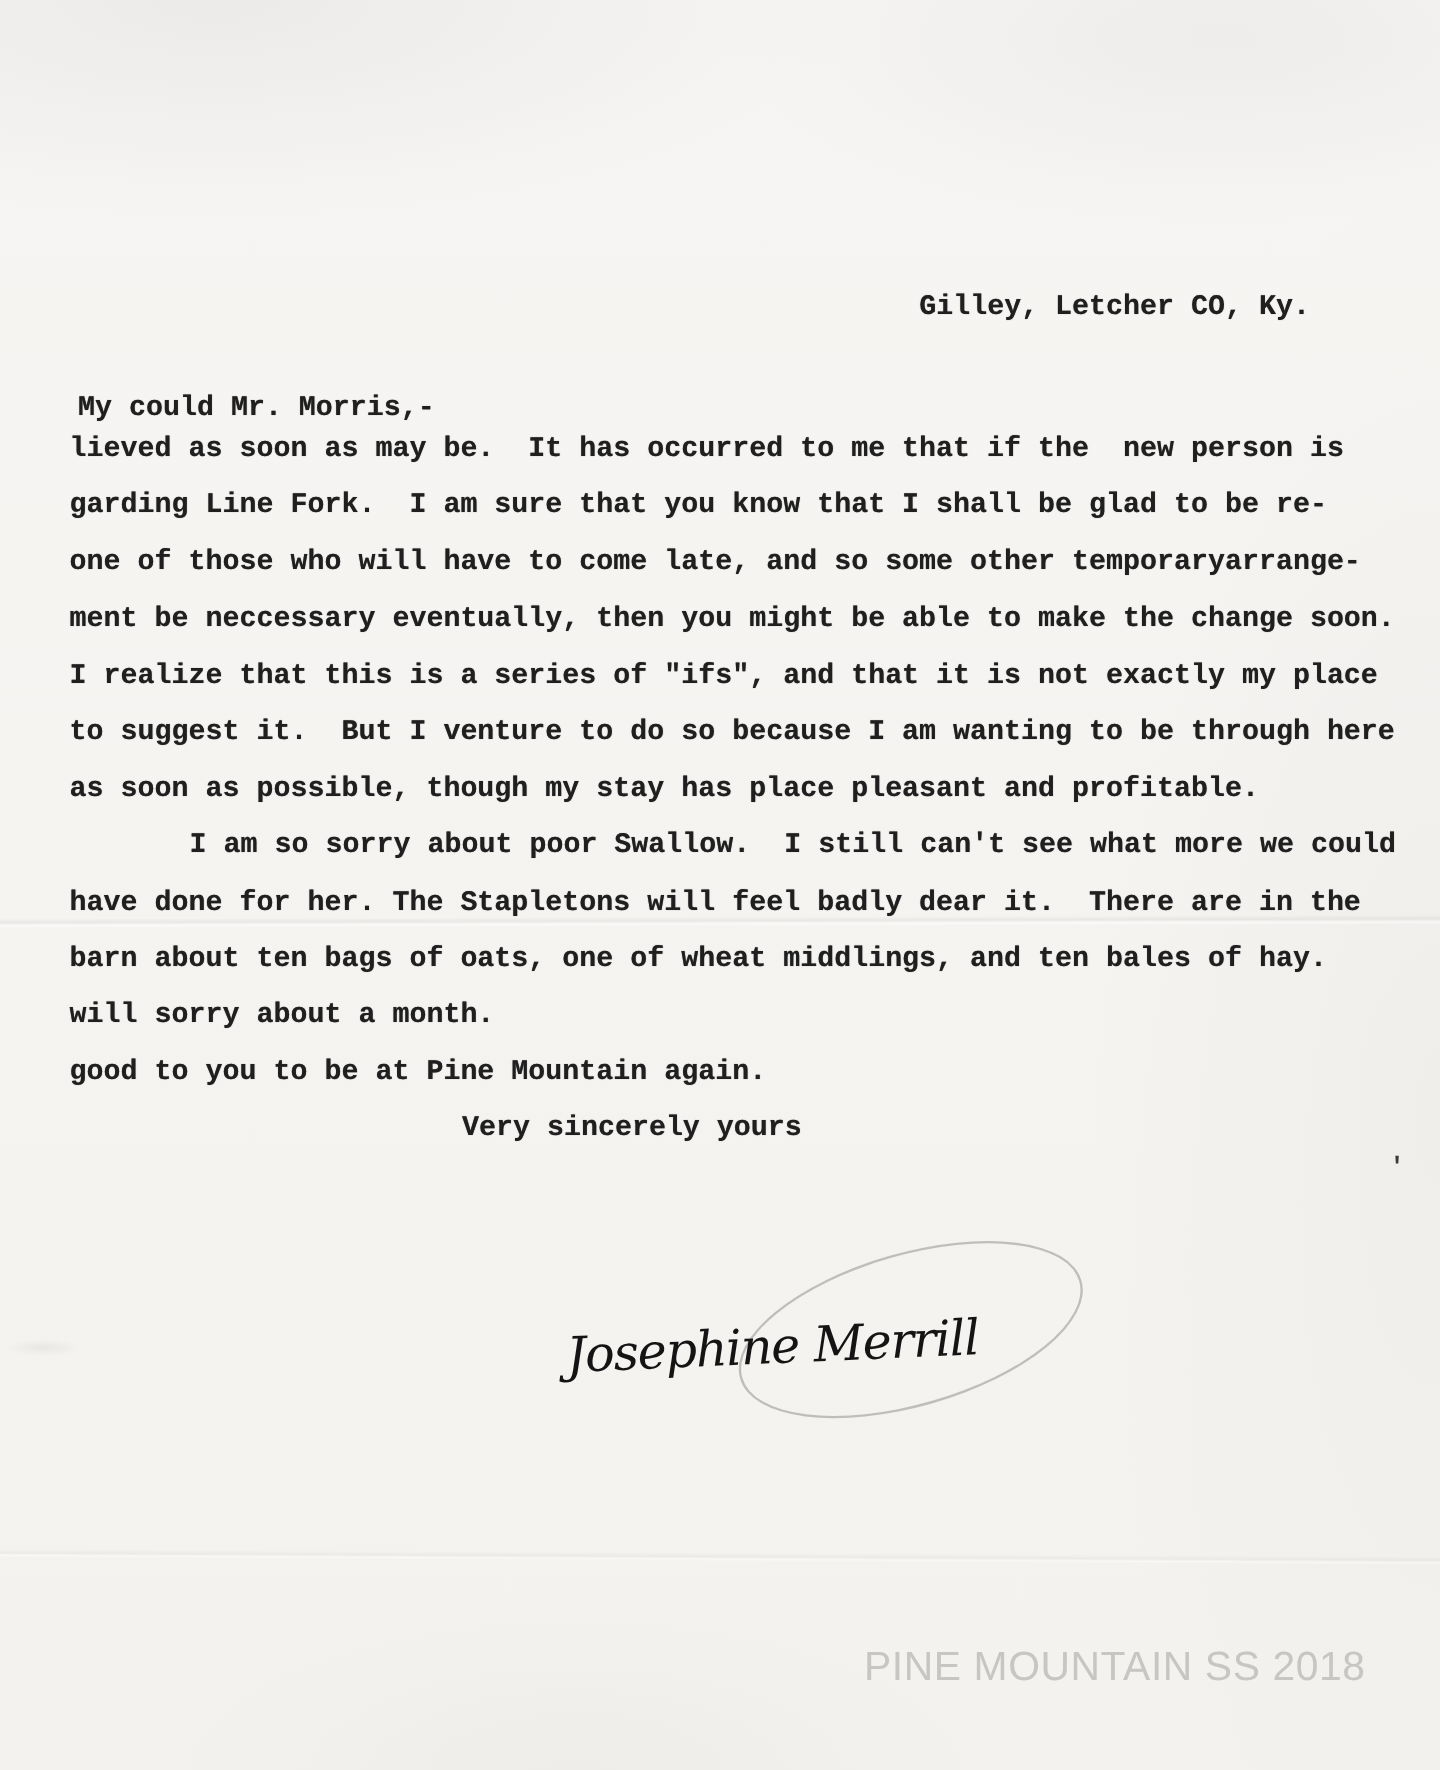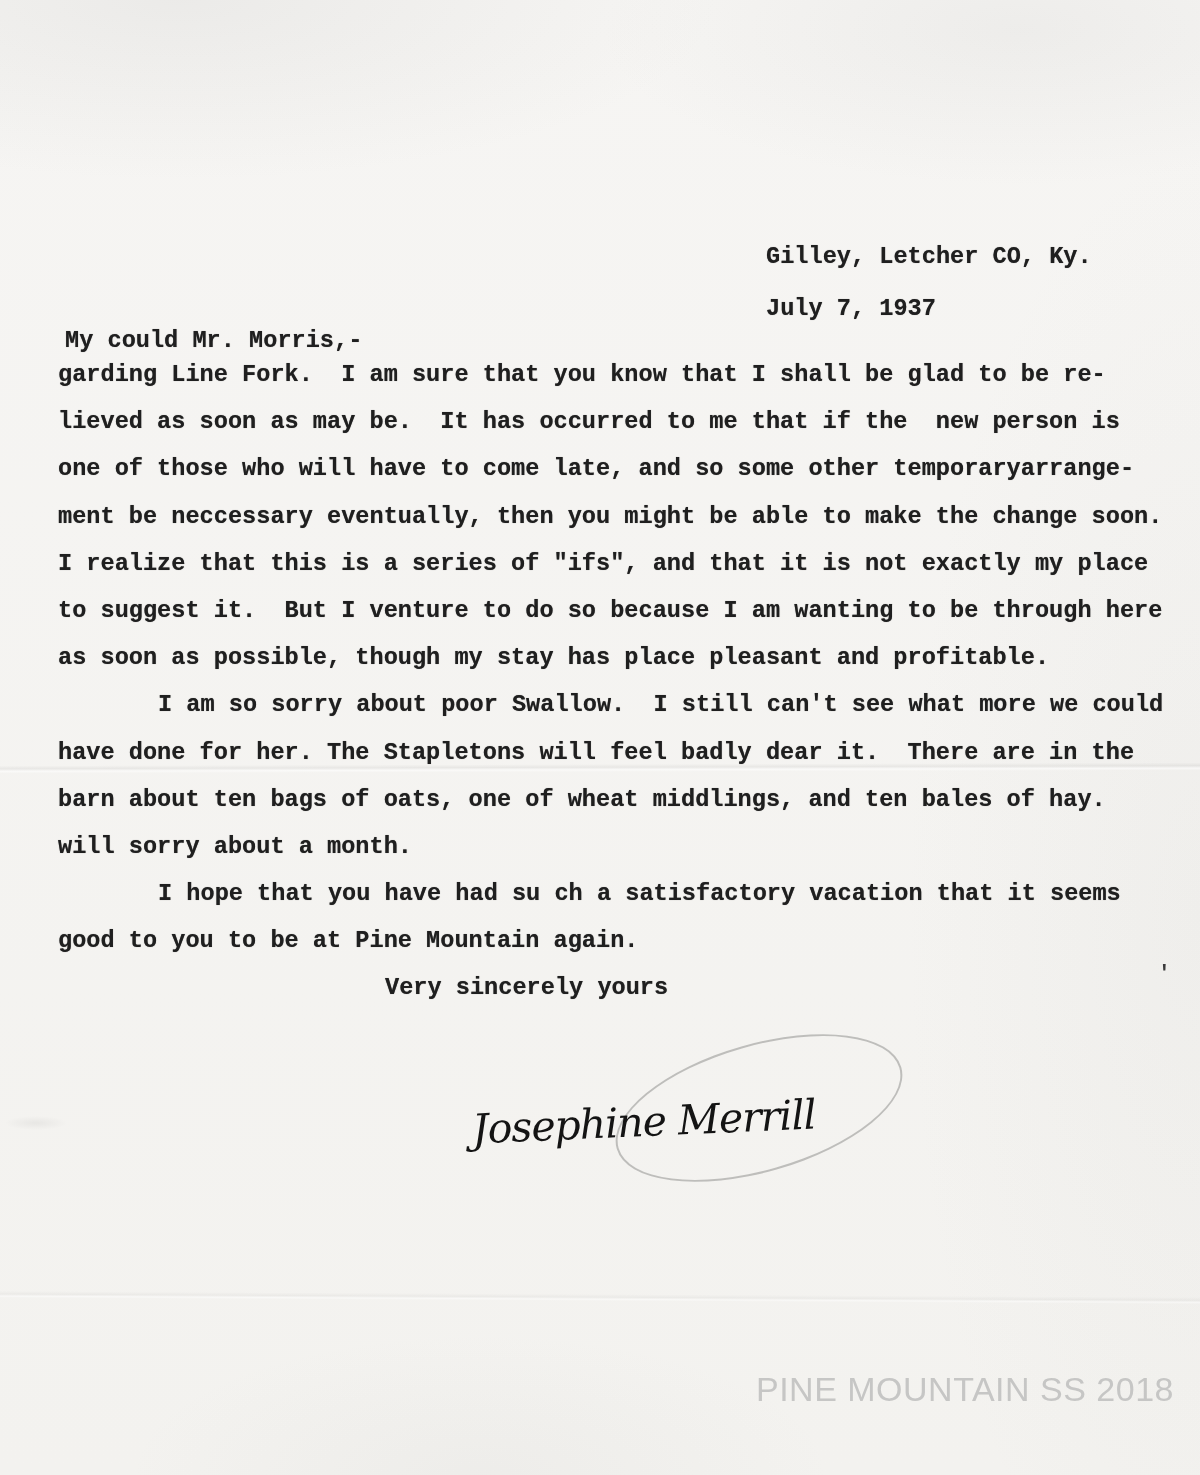--- a/index.html
+++ b/index.html
@@ -94,58 +94,56 @@
     font-family: "DejaVu Serif", serif;
     font-style: italic;
     font-size: 41px;
     letter-spacing: -1px;
     color: #141414;
     transform: rotate(-2.5deg);
     white-space: pre;
   }
   .watermark {
     position: absolute;
-    left: 756px;
+    left: 720px;
     top: 1370px;
     font-family: "Liberation Sans", sans-serif;
     font-size: 34px;
     letter-spacing: 0.5px;
     color: #c6c6c5;
     white-space: pre;
   }
 </style>
 </head>
 <body>
 
 <div class="page">
 
   <div class="crease crease-1"></div>
   <div class="crease crease-2"></div>
   <div class="crease crease-3"></div>
 
   <div class="header-block">
     <div class="typed hline">Gilley, Letcher CO, Ky.</div>
-    <div class="typed hline">July 7, 1937</div>
   </div>
 
   <div class="typed salutation">My could Mr. Morris,-</div>
 
   <div class="body-block">
+    <div class="typed line">lieved as soon as may be.  It has occurred to me that if the  new person is</div>
     <div class="typed line">garding Line Fork.  I am sure that you know that I shall be glad to be re-</div>
-    <div class="typed line">lieved as soon as may be.  It has occurred to me that if the  new person is</div>
     <div class="typed line">one of those who will have to come late, and so some other temporaryarrange-</div>
     <div class="typed line">ment be neccessary eventually, then you might be able to make the change soon.</div>
     <div class="typed line">I realize that this is a series of "ifs", and that it is not exactly my place</div>
     <div class="typed line">to suggest it.  But I venture to do so because I am wanting to be through here</div>
     <div class="typed line">as soon as possible, though my stay has place pleasant and profitable.</div>
     <div class="typed line para-indent">I am so sorry about poor Swallow.  I still can't see what more we could</div>
     <div class="typed line">have done for her. The Stapletons will feel badly dear it.  There are in the</div>
     <div class="typed line">barn about ten bags of oats, one of wheat middlings, and ten bales of hay.</div>
     <div class="typed line">will sorry about a month.</div>
-    <div class="typed line para-indent">I hope that you have had su ch a satisfactory vacation that it seems</div>
     <div class="typed line">good to you to be at Pine Mountain again.</div>
     <div class="typed line close-indent">Very sincerely yours</div>
   </div>
 
   <div class="stray-mark">'</div>
 
   <div class="pencil-oval"></div>
 
   <div class="signature">Josephine Merrill</div>
 

